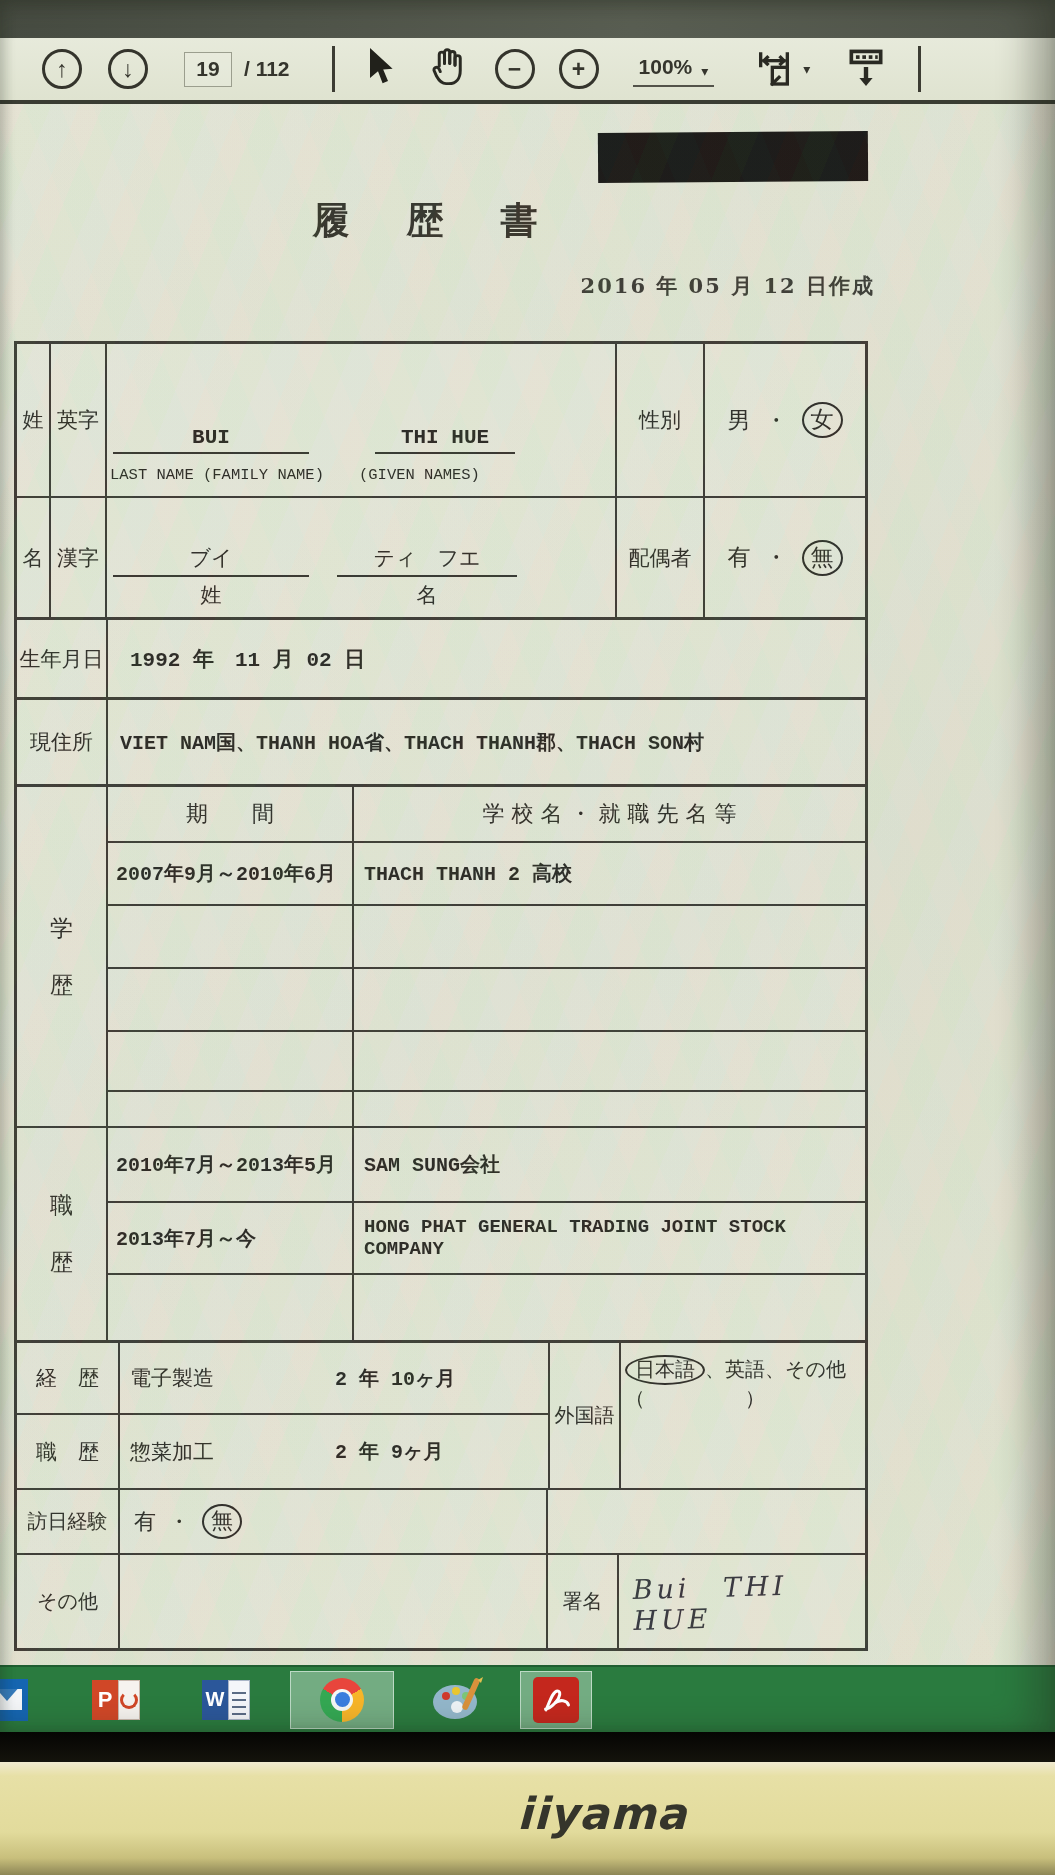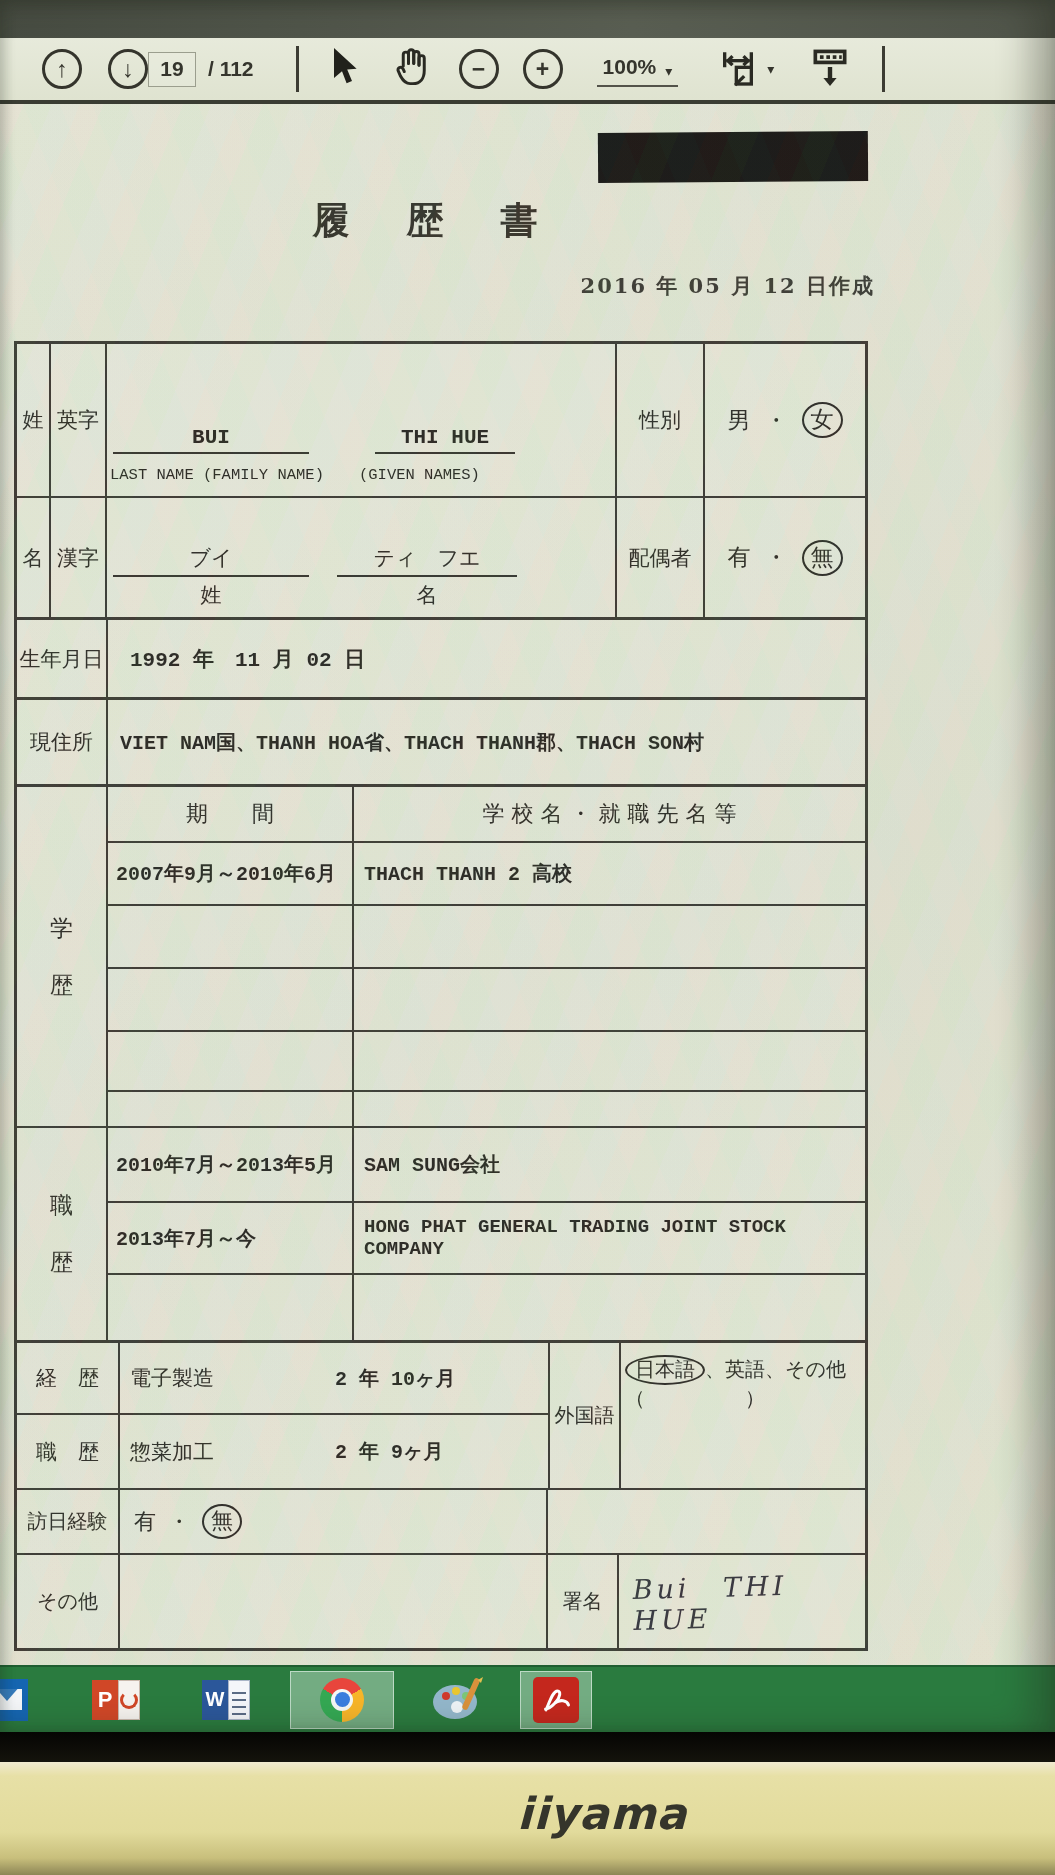--- a/index.html
+++ b/index.html
@@ -75,21 +75,21 @@
 
 <div class="abs" id="top-strip"></div>
 
 <div class="abs" id="toolbar">
   <div class="circ" style="margin-left:42px">
     <span>↑</span>
     </div>
   <div class="circ" style="margin-left:26px">
     <span>↓</span>
     </div>
-  <div class="pgbox" style="">19</div>
+  <div class="pgbox" style="margin-left:36px">19</div>
   <div class="tb-txt" style="margin-left:12px">/ 112</div>
   <div class="tb-sep" style="margin-left:42px"></div>
   <div style="margin-left:32px">
     <svg width="30" height="38" viewBox="0 0 14 19">
       <polygon points="1,0 1,15 5,11.6 7.3,17.6 10,16.5 7.6,10.8 12.3,10.4" fill="#21211b"></polygon>
       </svg></div>
   <div style="margin-left:30px">
     <svg width="42" height="42" viewBox="0 0 24 24" fill="none" stroke="#2a2a23" stroke-width="1.7" stroke-linecap="round" stroke-linejoin="round">
       <path d="M7 11.5 V5 a1.5 1.5 0 0 1 3 0 V10"></path>
       <path d="M10 10 V3.6 a1.5 1.5 0 0 1 3 0 V10"></path>

